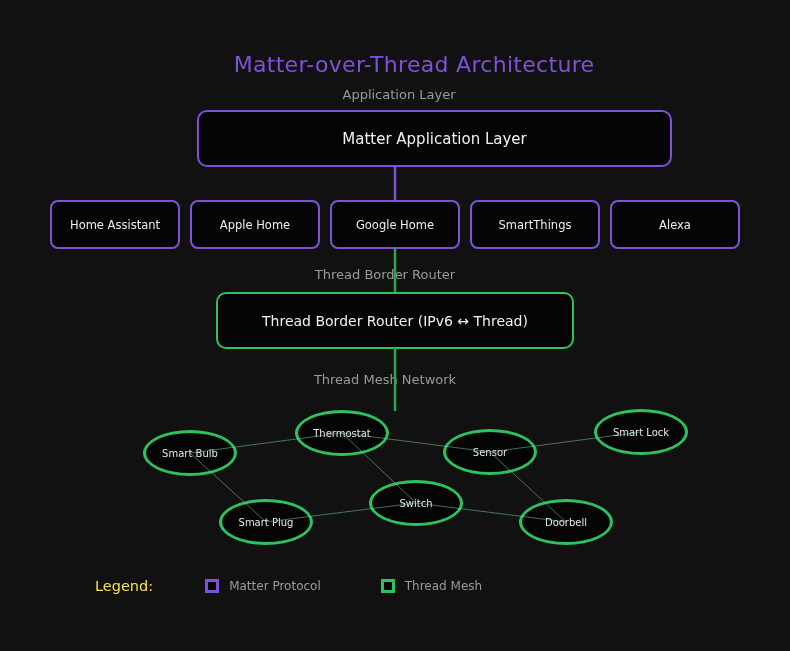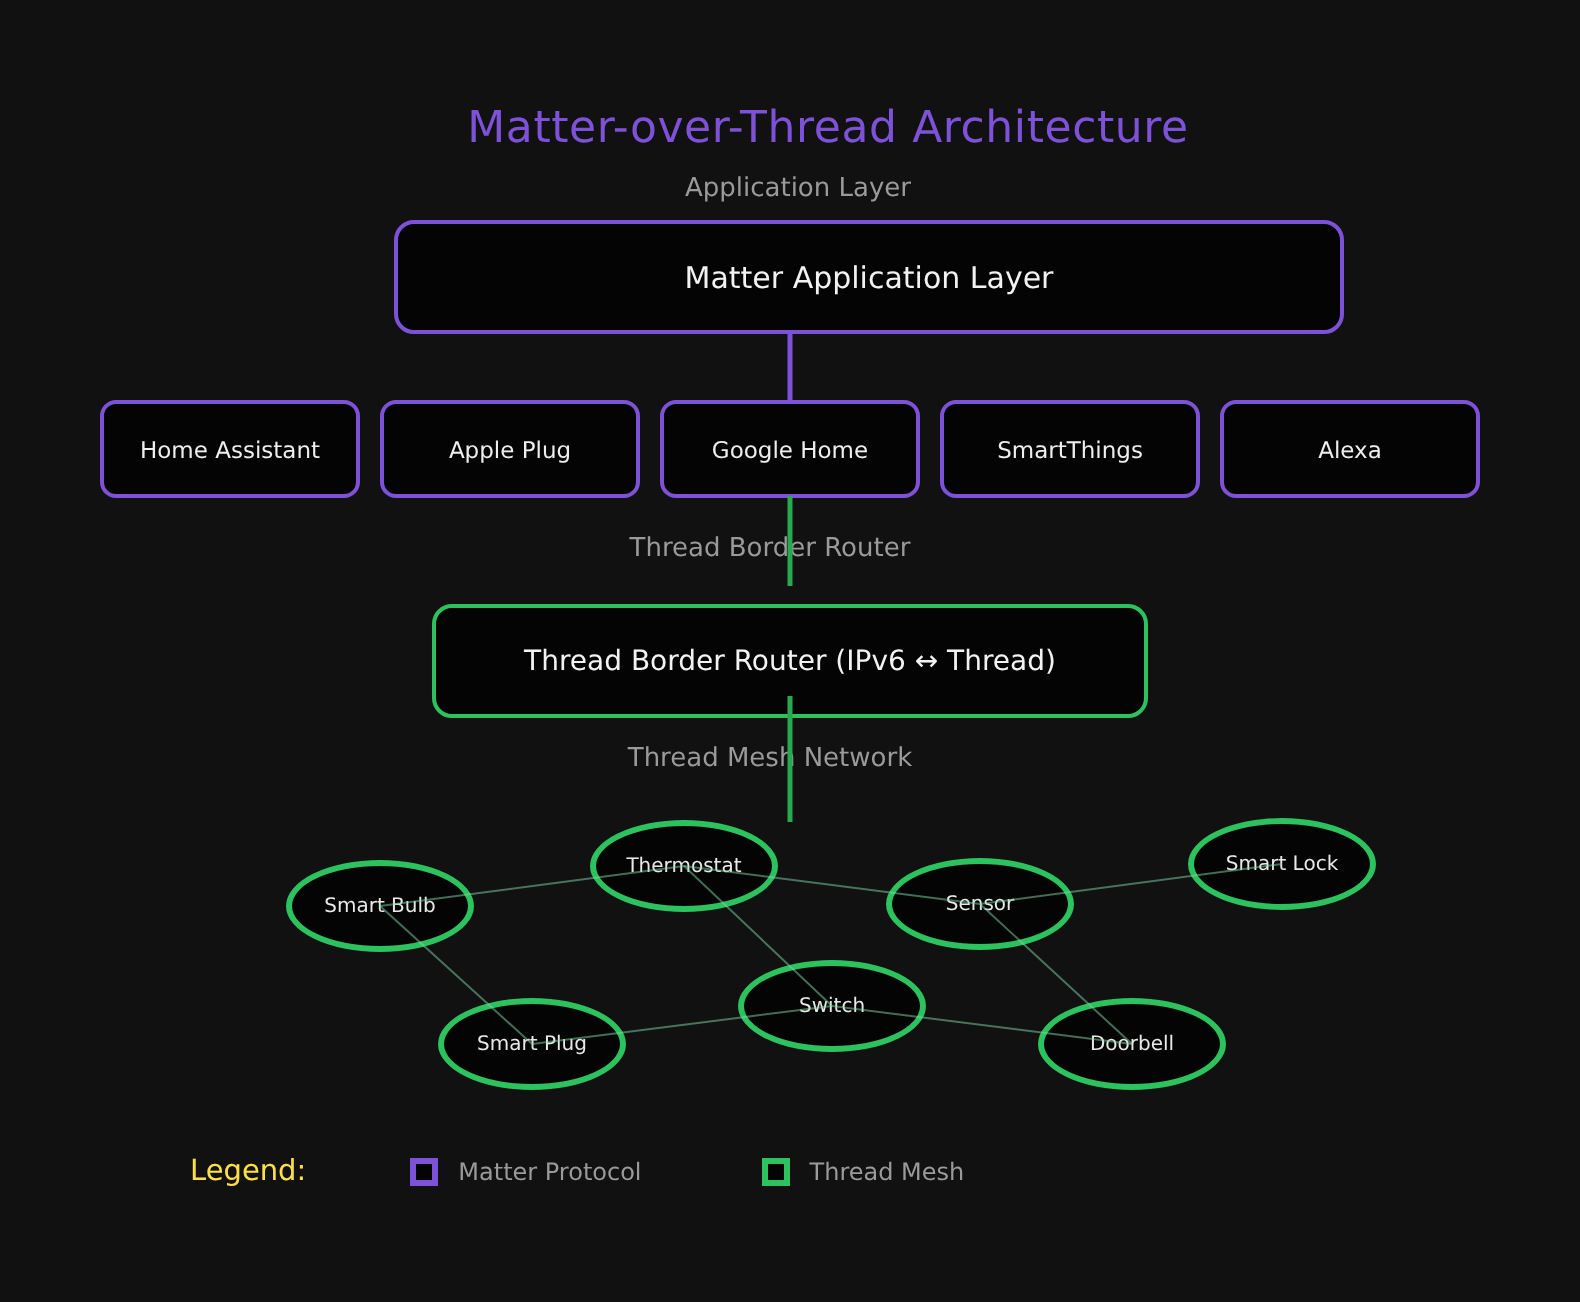--- a/index.html
+++ b/index.html
@@ -25,21 +25,21 @@
   }
   .lbl-app{left:8px;width:782px;top:87px;}
   .lbl-controller{left:0;width:776px;top:177px;}
   .lbl-tbr{left:0;width:770px;top:267px;}
   .lbl-mesh{left:0;width:770px;top:372px;}
   .mbox{
     position:absolute;display:flex;align-items:center;justify-content:center;
     background:var(--box-fill);color:#f2f2f2;border-radius:10px;
   }
   .box-mal{left:197px;top:110px;width:475px;height:57px;border:2.5px solid var(--purple);font-size:15px;}
-  .box-tbr{left:216px;top:292px;width:358px;height:57px;border:2.5px solid var(--green);font-size:14px;margin-top:10px;}
+  .box-tbr{left:216px;top:292px;width:358px;height:57px;border:2.5px solid var(--green);font-size:14px;}
   .controller-row{
     position:absolute;left:50px;top:200px;width:690px;height:49px;display:flex;gap:10px;
   }
   .controller-box{
     flex:1;display:flex;align-items:center;justify-content:center;
     background:var(--box-fill);color:#eeeeee;border:2px solid var(--purple);
     border-radius:8px;font-size:11.5px;
   }
   .node{
     position:absolute;width:94px;height:46px;border-radius:50%;
@@ -70,21 +70,21 @@
 
   <h1 class="title">Matter-over-Thread Architecture</h1>
 
   <div class="layer-label lbl-app">Application Layer</div>
 
   <div class="mbox box-mal">Matter Application Layer</div>
 
 
   <div class="controller-row">
     <div class="controller-box">Home Assistant</div>
-    <div class="controller-box">Apple Plug</div>
+    <div class="controller-box">Apple Home</div>
     <div class="controller-box">Google Home</div>
     <div class="controller-box">SmartThings</div>
     <div class="controller-box">Alexa</div>
   </div>
 
   <div class="layer-label lbl-tbr">Thread Border Router</div>
 
   <div class="mbox box-tbr">Thread Border Router (IPv6 ↔ Thread)</div>
 
   <div class="layer-label lbl-mesh">Thread Mesh Network</div>

